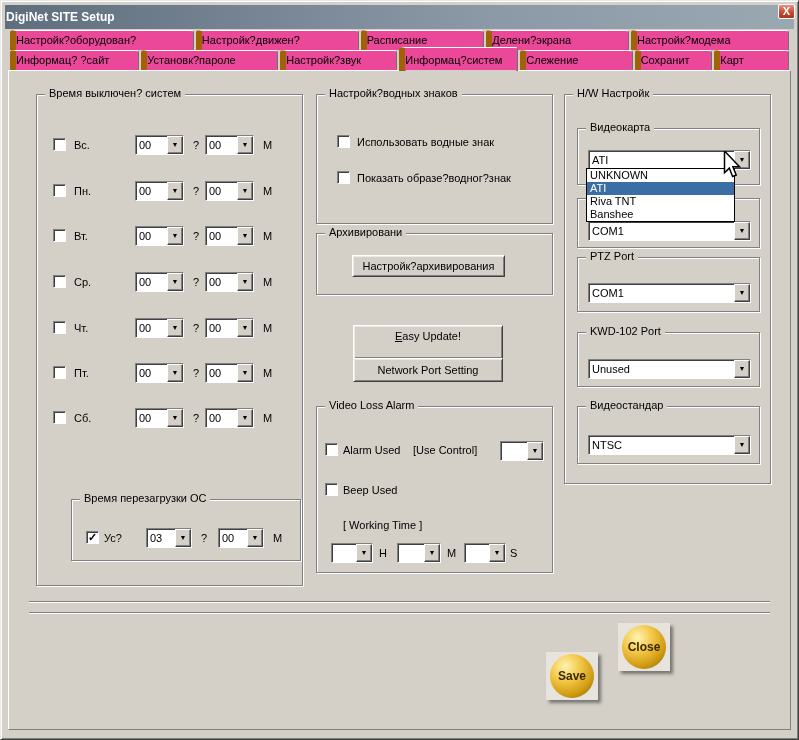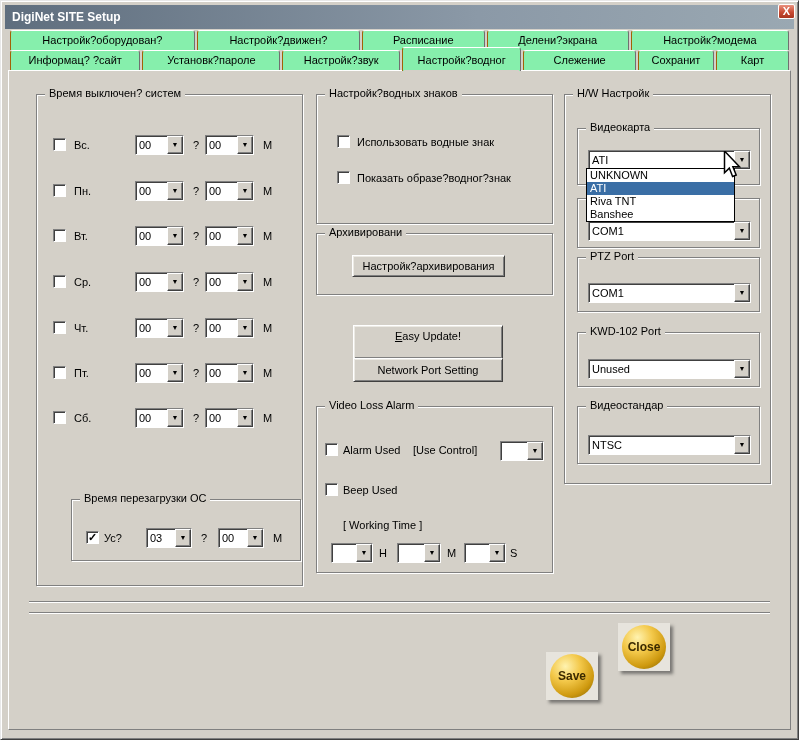--- a/index.html
+++ b/index.html
@@ -10,37 +10,37 @@
     position:relative; width:799px; height:740px; background:#d4d0c8;
     border-top:1px solid #e8e8e8; border-left:1px solid #e8e8e8;
     border-right:1px solid #404040; border-bottom:1px solid #404040;
     box-shadow: inset 1px 1px 0 #fff, inset -1px -1px 0 #808080;
     overflow:hidden;
   }
 
   .titlebar {
     position:absolute; left:4px; top:4px; right:4px; height:24px;
     background:linear-gradient(to right,#5f6e7e,#8b99a7 60%,#9aa8b2);
-    display:flex; align-items:center; padding-left:7px;
+    display:flex; align-items:center; padding-left:1px;
     color:#fff; font-weight:bold; font-size:12px;
   }
   .close-btn {
     position:absolute; right:3px; top:3px; width:17px; height:15px;
     background:linear-gradient(#e9927f,#c94b33 55%,#a93620);
     border:1px solid #fff; border-radius:2px;
     color:#fff; font-size:11px; line-height:13px; text-align:center; font-weight:bold;
     cursor:default;
   }
 
   .tab-row { position:absolute; left:9px; right:9px; display:flex; gap:2px; }
   .row1 { top:29px; height:20px; }
   .row2 { top:49px; height:21px; }
   .tab {
-    background:#86efac; text-align:center; line-height:19px;
-    border-top:1px solid #fff; border-left:1px solid #a16207; border-right:1px solid #707070;
+    background:#ec4899; line-height:19px;
+    border-top:1px solid #fff; border-left:6px solid #a16207; border-right:1px solid #707070;
     border-radius:3px 3px 0 0; overflow:hidden; white-space:nowrap;
   }
   .tab.active { position:relative; z-index:5; margin-top:-3px; padding-top:3px; }
   .tab.active::after { content:""; position:absolute; left:1px; right:1px; bottom:-2px; height:3px; background:#d4d0c8; }
 
   .panel {
     position:absolute; left:7px; top:69px; right:7px; bottom:9px;
     border-top:1px solid #fff; border-left:1px solid #fff;
     border-right:1px solid #808080; border-bottom:1px solid #808080;
   }
@@ -116,21 +116,21 @@
     <div class="tab" style="flex:163">Настройк?движен?</div>
     <div class="tab" style="flex:122">Расписание</div>
     <div class="tab" style="flex:142">Делени?экрана</div>
     <div class="tab" style="flex:158">Настройк?модема</div>
   </div>
 
   <div class="tab-row row2">
     <div class="tab" style="flex:130">Информац? ?сайт</div>
     <div class="tab" style="flex:138">Установк?пароле</div>
     <div class="tab" style="flex:117">Настройк?звук</div>
-    <div class="tab active" style="flex:119">Настройк?водног</div>
+    <div class="tab active" style="flex:119">Информац?систем</div>
     <div class="tab" style="flex:112">Слежение</div>
     <div class="tab" style="flex:75">Сохранит</div>
     <div class="tab" style="flex:72">Карт</div>
   </div>
 
   <div class="panel"></div>
 
   <div class="group" style="left:35px; top:93px; width:267px; height:492px;">
     <span class="gtitle">Время выключен? систем</span>
 

